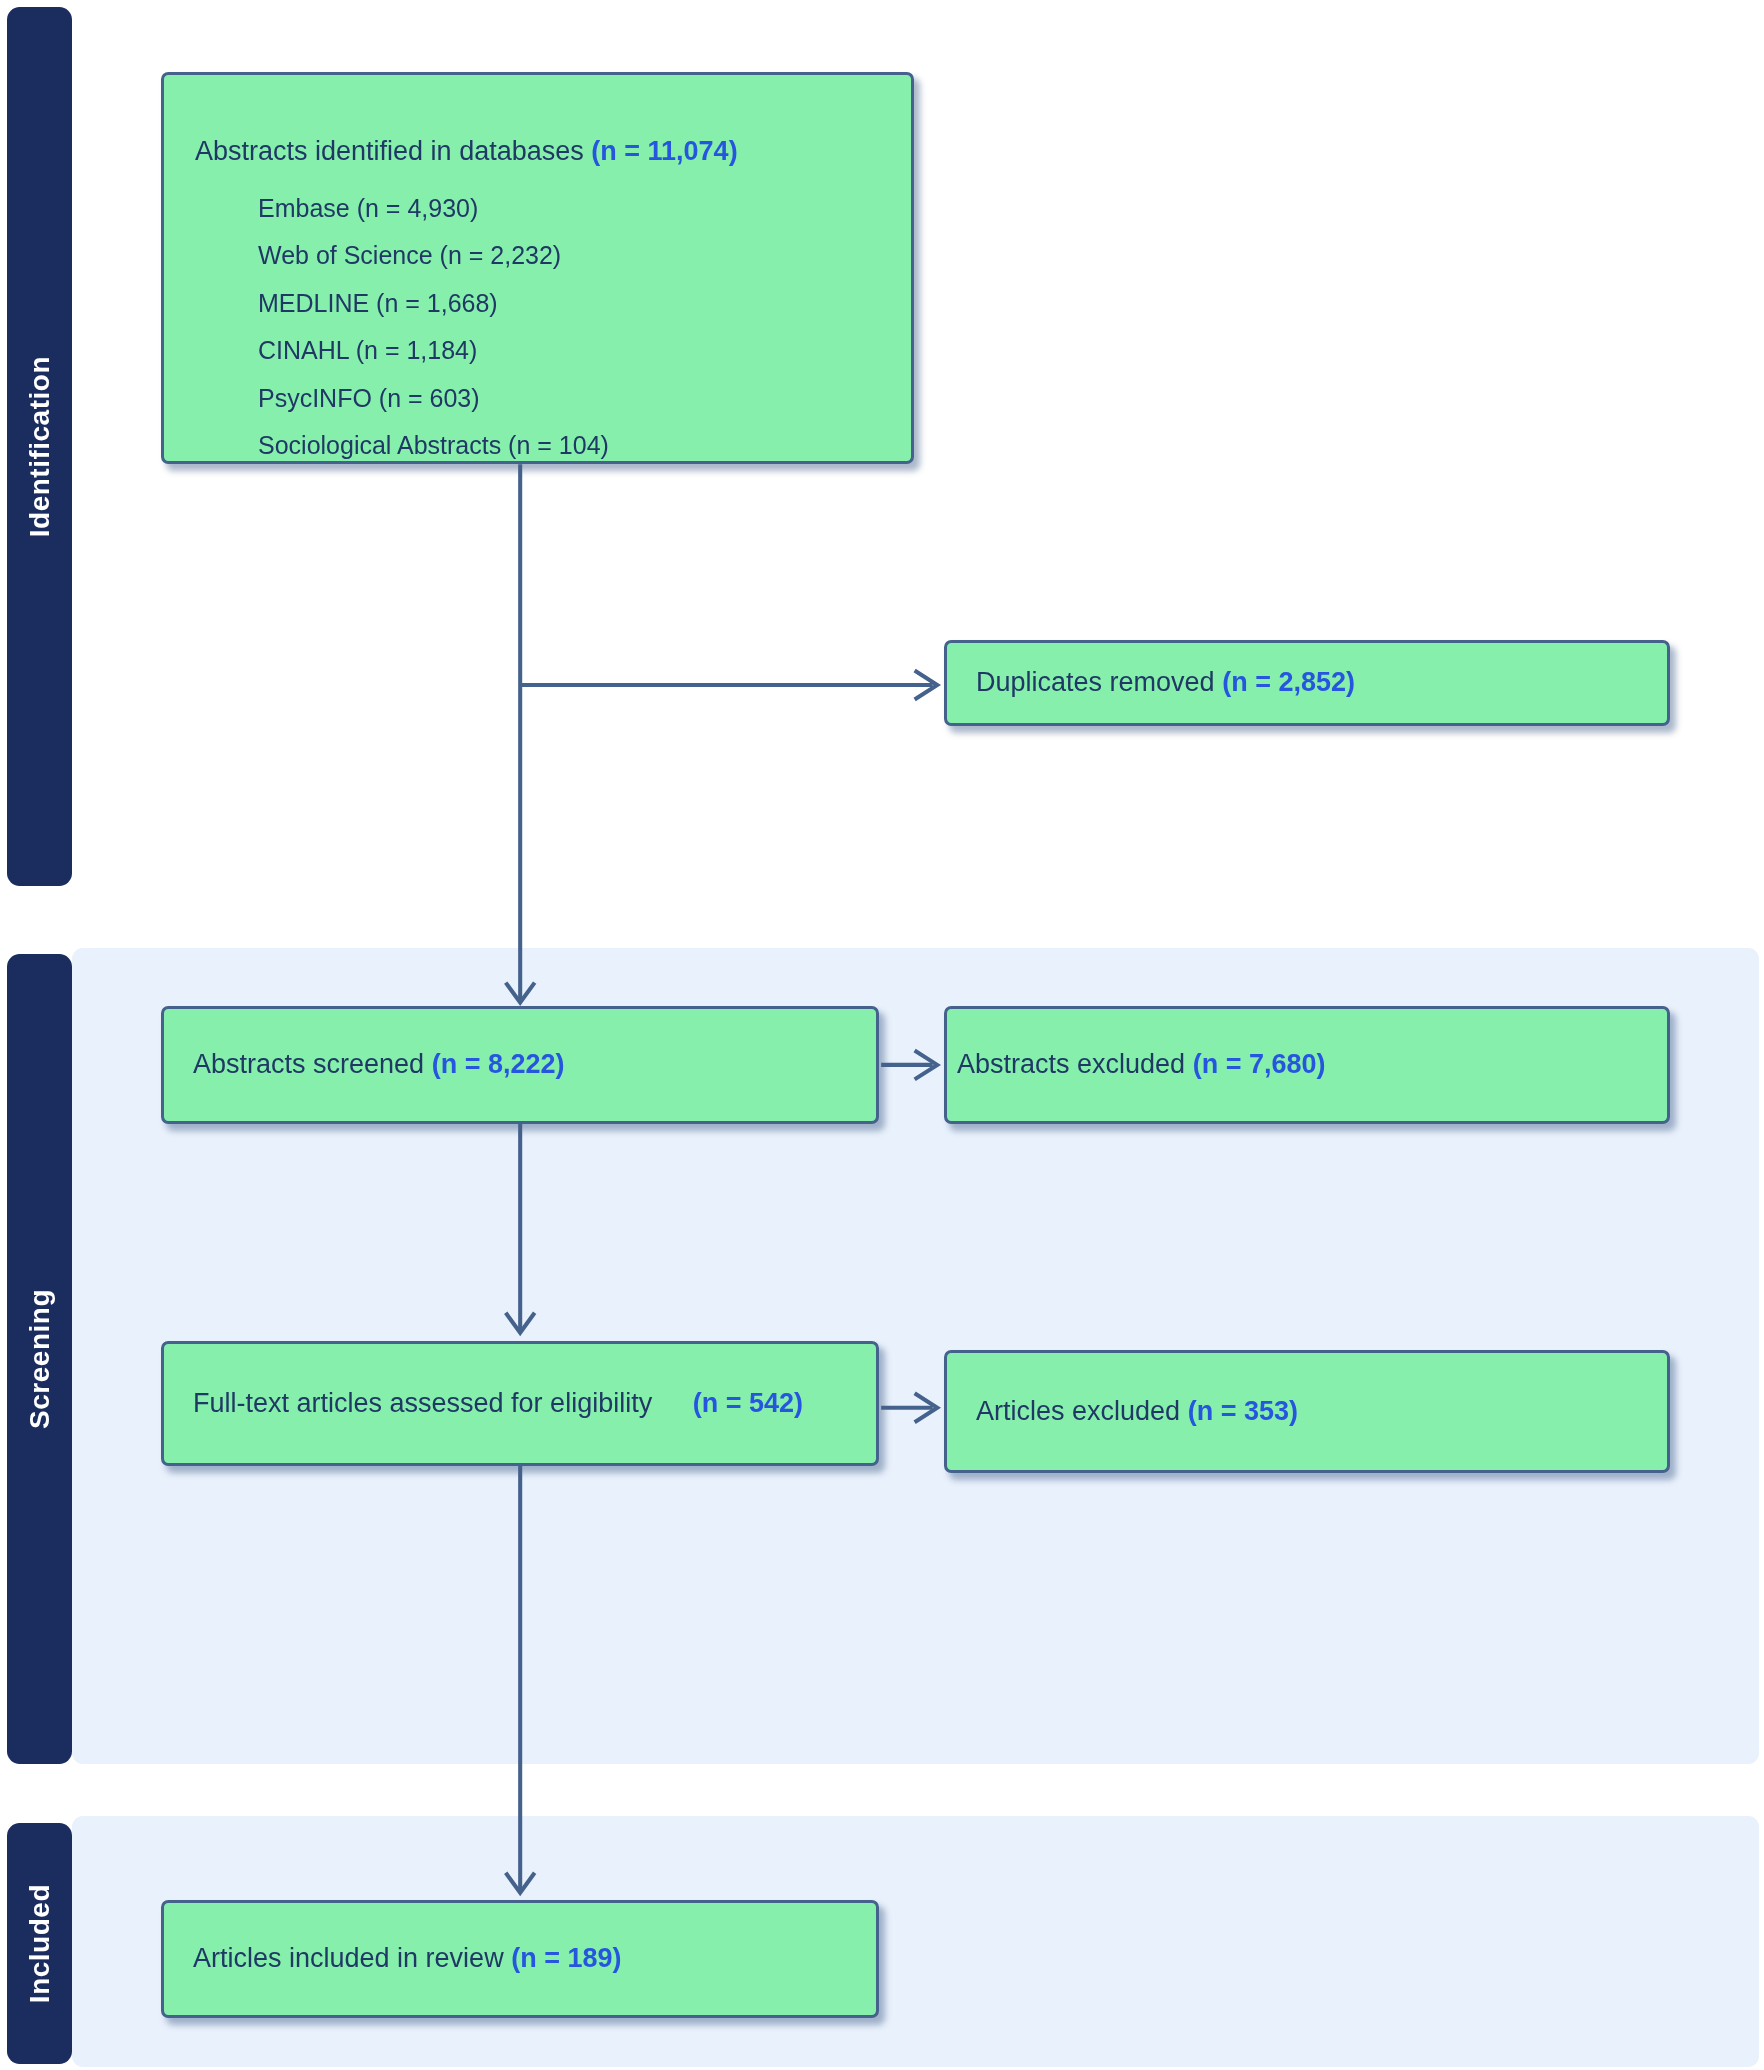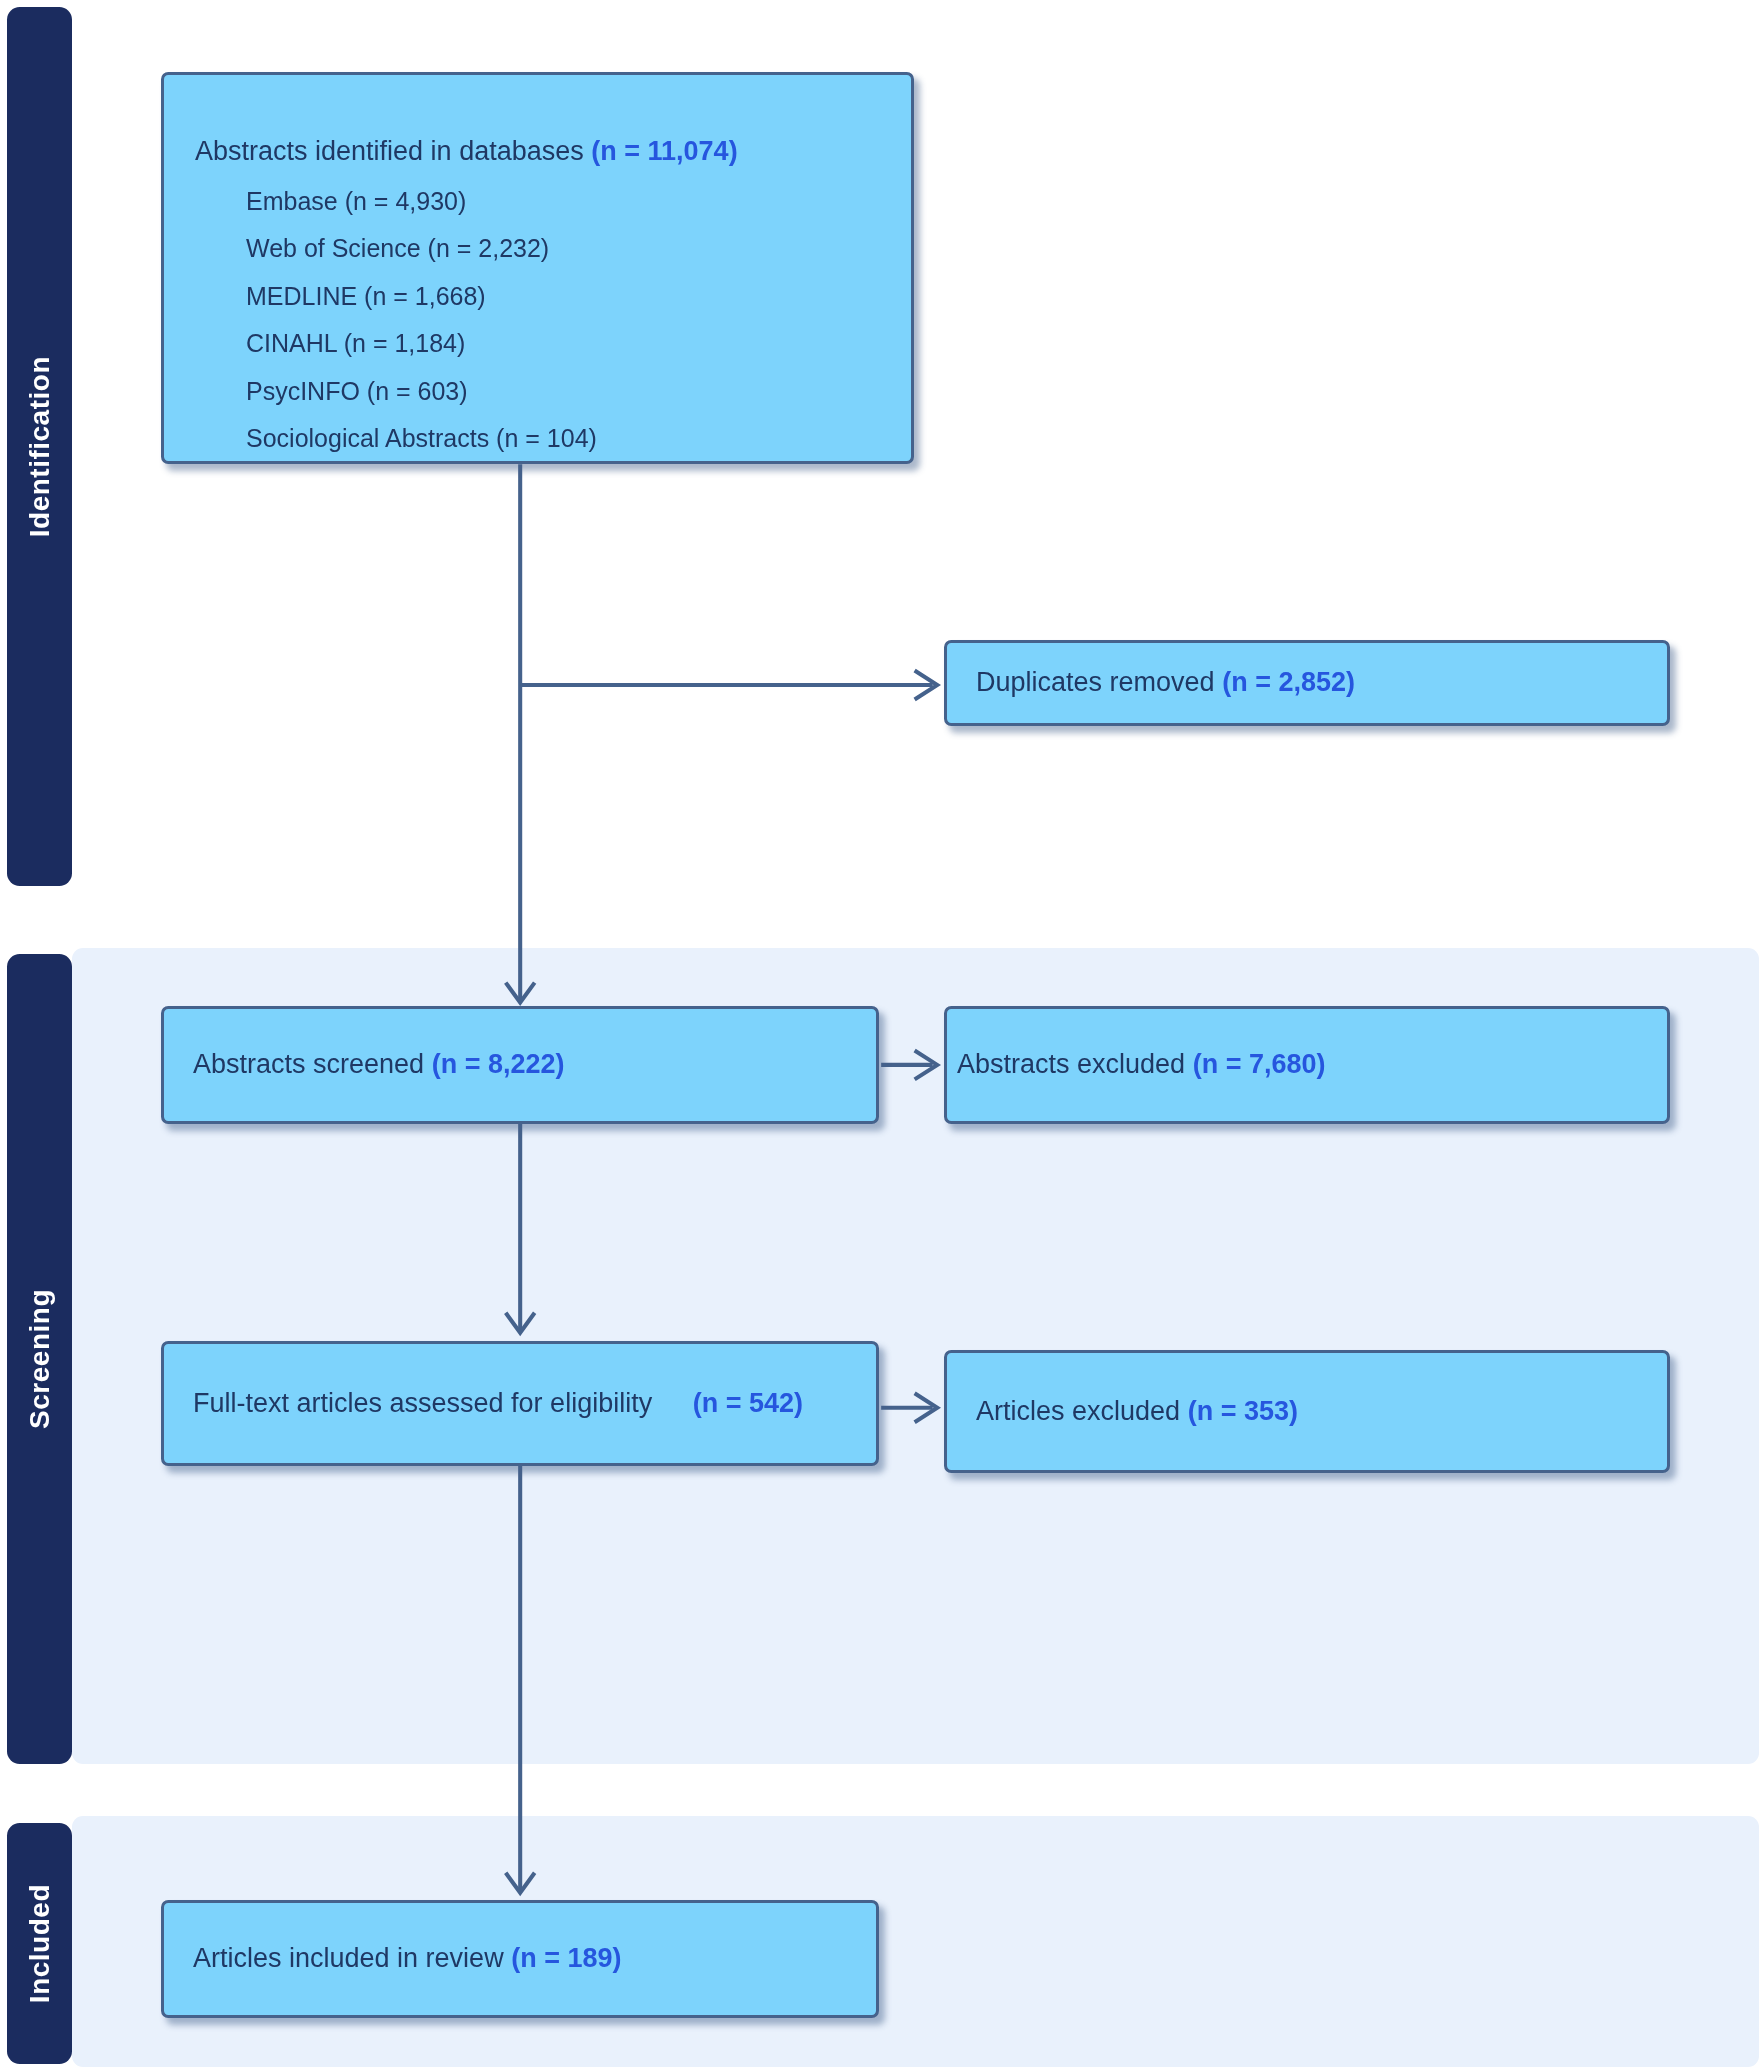--- a/index.html
+++ b/index.html
@@ -35,34 +35,34 @@
     white-space:nowrap;
   }
   
   .connectors{position:absolute;left:0;top:0;pointer-events:none;}
   .connectors polyline,.connectors line{
     stroke:#45628c;stroke-width:4.5;fill:none;
   }
   
   .box{
     position:absolute;
-    background:#7dd3fc;
+    background:#86efac;
     border:3.6px solid #45628c;
     border-radius:7.2px;
     box-shadow:5.4px 6.3px 6.3px rgba(69,98,140,.45);
     box-sizing:border-box;
     font-size:27px;line-height:1.25;
   }
   .box-row{display:flex;align-items:center;padding:0 23.5px 0 29px;}
   .count{color:#2656de;font-weight:bold;margin-left:.28em;white-space:nowrap;}
   .lbl{white-space:nowrap;}
   .box-identified{left:161px;top:72px;width:753px;height:392px;padding:60px 22px 18px 31px;}
   .box-identified .hdr{margin:0 0 9px 0;}
   .src-list{
-    list-style:none;margin:4px;padding:0 0 0 47px;
+    list-style:none;margin:16px;padding:0 0 0 47px;
     font-size:25px;line-height:1.9;
   }
   .box-duplicates{left:944px;top:640px;width:726px;height:86px;}
   .box-screened{left:161px;top:1006px;width:718px;height:118px;}
   .box-abs-excluded{left:944px;top:1006px;width:726px;height:118px;padding-left:10px;}
   .box-fulltext{left:161px;top:1341px;width:718px;height:125px;gap:33px;}
   .box-art-excluded{left:944px;top:1350px;width:726px;height:123px;}
   .box-included{left:161px;top:1900px;width:718px;height:118px;}
 </style>
 </head>

